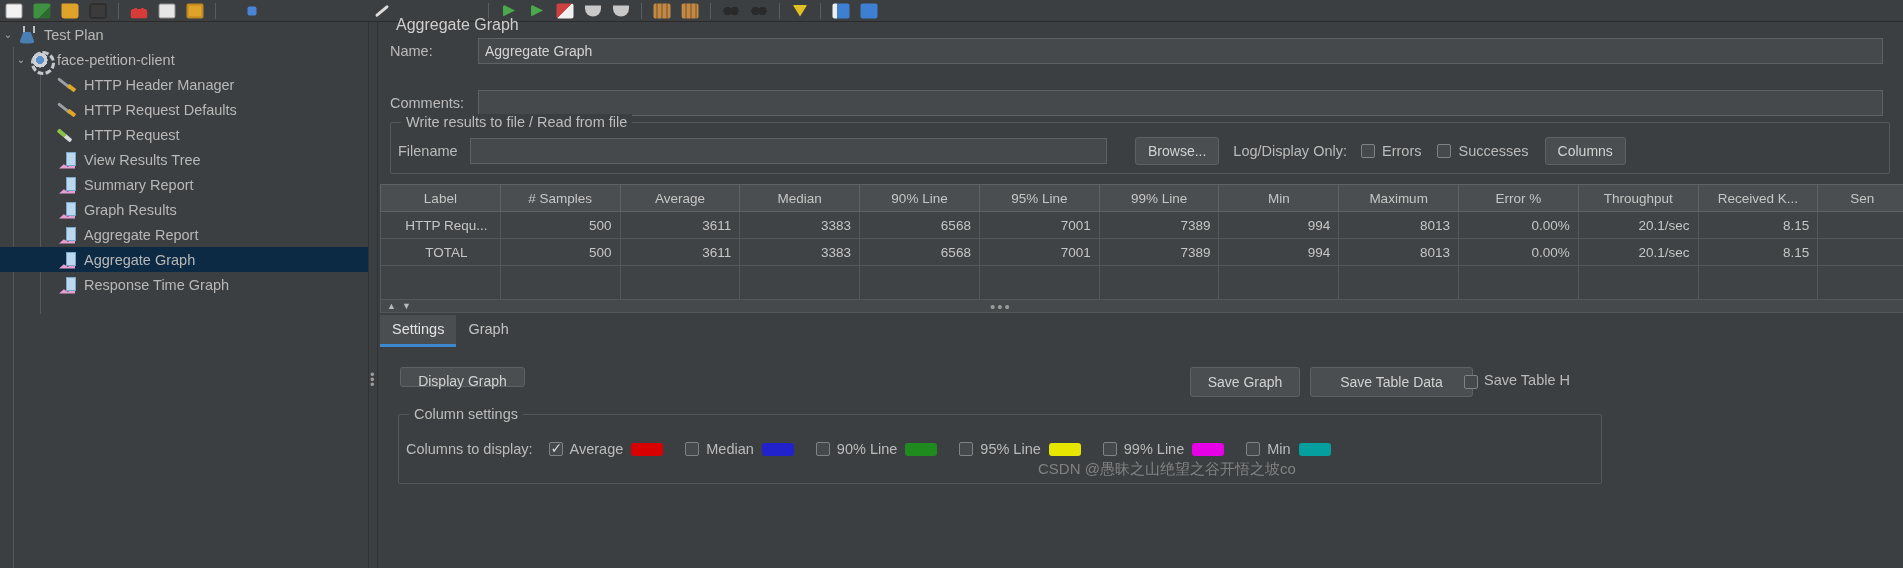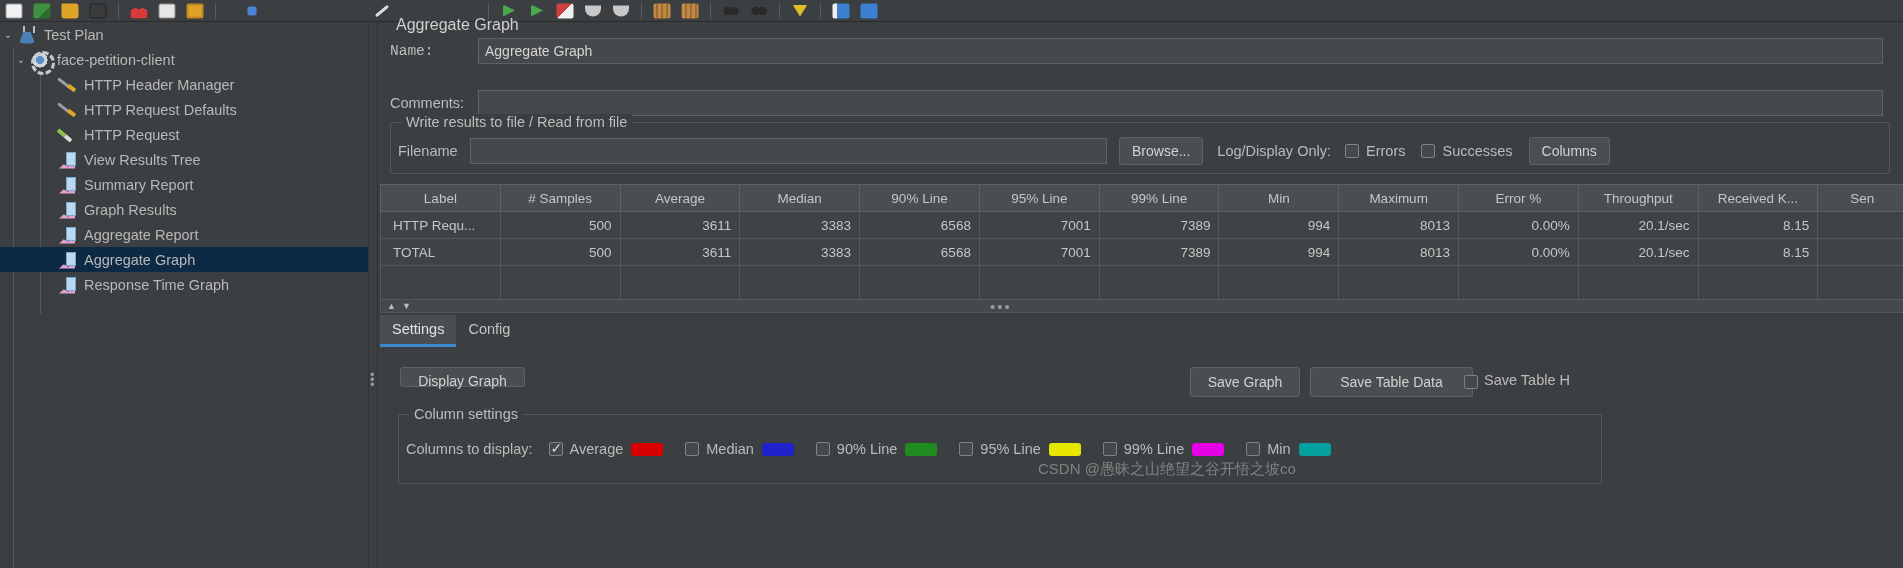--- a/index.html
+++ b/index.html
@@ -129,21 +129,21 @@
   
   .tbl { position:absolute; border-collapse: collapse; table-layout: fixed; }
   .tbl th {
     background:#4a4e50; border:1px solid #5e6264; color:#c6c6c6;
     font-size:13.5px; font-weight: normal; height: 27px; text-align:center;
   }
   .tbl td {
     background:#3f4345; border:1px solid #55585a; color:#c6c6c6;
     font-size:13.5px; height: 27px; text-align:right; padding-right:8px;
   }
-  .tbl td.lbl { text-align:left; padding-left:12px; padding-right:0; }
+  .tbl td.lbl { text-align:center; padding-left:12px; padding-right:0; }
   .tbl td.empty { height: 40px; }
 
   
   .tabbar { position:absolute; display:flex; align-items:flex-end; }
   .tab {
     font-size:14.5px; color:#c3c3c3; padding: 6px 12px 7px 12px; cursor:pointer;
     border-bottom: 3px solid transparent;
   }
   .tab.active { background:#4a4e50; border-bottom: 3px solid #3d89d0; color:#e3e3e3; }
 
@@ -301,37 +301,37 @@
   </div>
 </div>
 
 <div class="splitter-v"></div>
 
 <div class="right-pane">
 
   <div class="panel-title">Aggregate Graph</div>
 
   <div class="form-row" style="left:12px; top:16px; width:1500px;">
-    <span class="form-label" style="width:88px;font-family:Liberation Mono, monospace;">Name:</span>
+    <span class="form-label" style="width:88px;">Name:</span>
     <input class="jtext" style="width: 1405px;" value="Aggregate Graph">
   </div>
 
   <div class="form-row" style="left:12px; top:68px; width:1500px;">
     <span class="form-label" style="width:88px;">Comments:</span>
     <input class="jtext" style="width: 1405px;" value="">
   </div>
 
   <div class="group-box" style="left:12px; top:100px; width:1500px; height:52px;">
     <span class="group-title">Write results to file / Read from file</span>
   </div>
 
   <div class="form-row" style="left:20px; top:115px;">
     <span class="form-label" style="width:72px;">Filename</span>
     <input class="jtext" style="width: 637px;" value="">
-    <button class="btn" style="margin-left:12px;">Browse...</button>
+    <button class="btn" style="margin-left:28px;">Browse...</button>
     <span class="form-label" style="margin-left:14px;">Log/Display Only:</span>
     <span class="cb" style="margin-left:14px;"></span>
     <span class="form-label" style="margin-left:7px;">Errors</span>
     <span class="cb" style="margin-left:16px;"></span>
     <span class="form-label" style="margin-left:7px;">Successes</span>
     <button class="btn" style="margin-left:16px;">Columns</button>
   </div>
 
   <table class="tbl" style="left:2px; top:162px; width:1527px;">
     <colgroup>
@@ -417,21 +417,21 @@
 
   <div class="sortbar" style="left:2px; top:277px; width:1527px; height:14px;">
     <span>▲</span>
     <span>▼</span>
   </div>
 
   <div class="dots-h" style="left:612px; top:276px;">•••</div>
 
   <div class="tabbar" style="left:2px; top:293px;">
     <div class="tab active">Settings</div>
-    <div class="tab">Config</div>
+    <div class="tab">Graph</div>
   </div>
 
   <div class="dots-v" style="left:-8px; top:350px;">•<br>•<br>•</div>
 
   <button class="btn" style="position:absolute; left:22px; top:345px; width:125px; height:20px;">Display Graph</button>
 
   <button class="btn" style="position:absolute; left:812px; top:345px; width:110px; height:30px;">Save Graph</button>
   <button class="btn" style="position:absolute; left:932px; top:345px; width:163px; height:30px;">Save Table Data</button>
   <span class="cb" style="position:absolute; left:1086px; top:353px;"></span>
   <span class="form-label" style="position:absolute; left:1106px; top:350px;">Save Table H</span>

